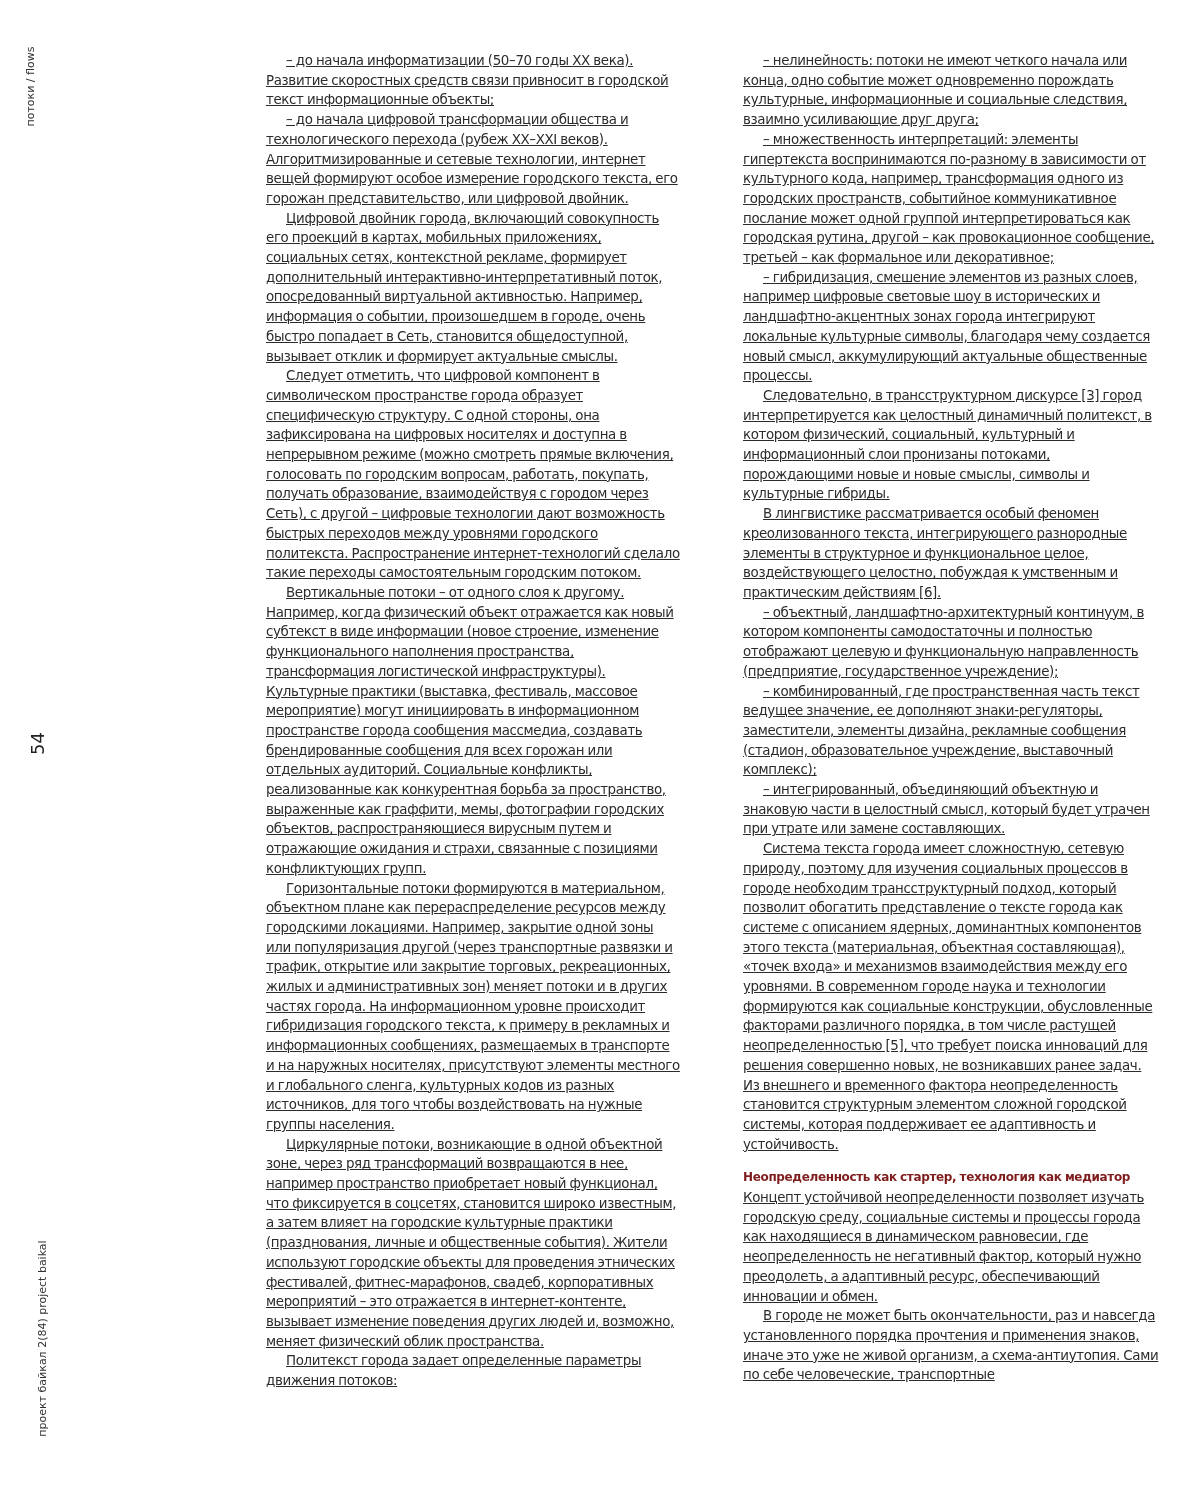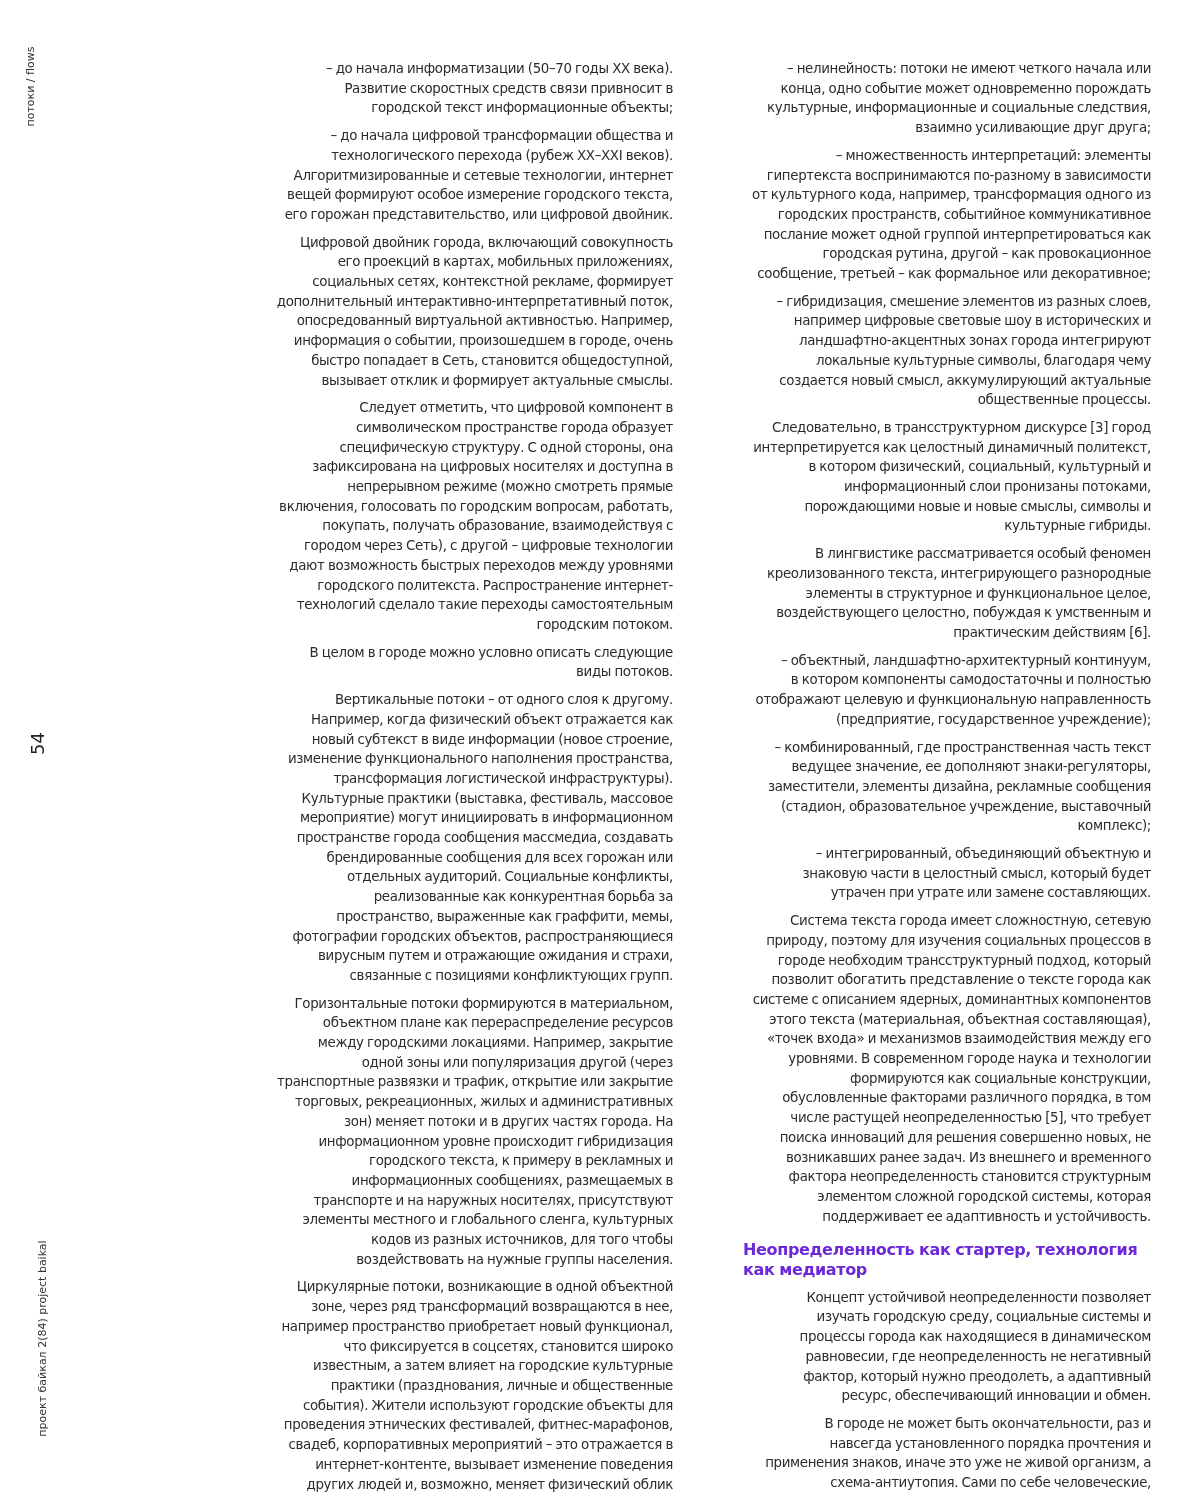--- a/index.html
+++ b/index.html
@@ -8,41 +8,40 @@
   .section-label { left: -9px; top: 80px; font-family: "DejaVu Sans", sans-serif; font-size: 11px; color: #333; }
   .page-num { left: 26px; top: 733px; font-family: "DejaVu Sans", sans-serif; font-size: 18px; color: #222; }
   .journal { left: -56px; top: 1332px; font-family: "DejaVu Sans", sans-serif; font-size: 11px; color: #333; }
   .col {
     position: absolute; top: 51px;
     font-family: "DejaVu Sans", sans-serif; font-size: 13.4px; line-height: 19.7px;
     color: #2b2b2b; letter-spacing: -0.35px; word-spacing: -0.5px;
   }
   .col-left { left: 266px; width: 415px; }
   .col-right { left: 743px; width: 416px; }
-  .col p { margin: 8px; text-indent: 20px; text-align: right; }
+  .col p { margin: 0; text-indent: 20px; text-align: left; text-decoration: underline; }
   .col p.noindent { text-indent: 0; }
   .col h3 {
-    margin: 14px 0 0 0; font-size: 16px; line-height: 19.7px; font-weight: bold; color: #6d28d9;
+    margin: 14px 0 0 0; font-size: 12px; line-height: 19.7px; font-weight: bold; color: #7f1d1d;
   }
 </style>
 </head>
 <body>
 
 <div>
   <div class="rot section-label">потоки / flows</div>
   <div class="rot page-num">54</div>
   <div class="rot journal">проект байкал 2(84) project baikal</div>
 </div>
 
 <div class="col col-left">
   <p>– до начала информатизации (50–70 годы XX века). Развитие скоростных средств связи привносит в городской текст информационные объекты;</p>
   <p>– до начала цифровой трансформации общества и технологического перехода (рубеж XX–XXI веков). Алгоритмизированные и сетевые технологии, интернет вещей формируют особое измерение городского текста, его горожан представительство, или цифровой двойник.</p>
   <p>Цифровой двойник города, включающий совокупность его проекций в картах, мобильных приложениях, социальных сетях, контекстной рекламе, формирует дополнительный интерактивно-интерпретативный поток, опосредованный виртуальной активностью. Например, информация о событии, произошедшем в городе, очень быстро попадает в Сеть, становится общедоступной, вызывает отклик и формирует актуальные смыслы.</p>
   <p>Следует отметить, что цифровой компонент в символическом пространстве города образует специфическую структуру. С одной стороны, она зафиксирована на цифровых носителях и доступна в непрерывном режиме (можно смотреть прямые включения, голосовать по городским вопросам, работать, покупать, получать образование, взаимодействуя с городом через Сеть), с другой – цифровые технологии дают возможность быстрых переходов между уровнями городского политекста. Распространение интернет-технологий сделало такие переходы самостоятельным городским потоком.</p>
-  <p>В целом в городе можно условно описать следующие виды потоков.</p>
   <p>Вертикальные потоки – от одного слоя к другому. Например, когда физический объект отражается как новый субтекст в виде информации (новое строение, изменение функционального наполнения пространства, трансформация логистической инфраструктуры). Культурные практики (выставка, фестиваль, массовое мероприятие) могут инициировать в информационном пространстве города сообщения массмедиа, создавать брендированные сообщения для всех горожан или отдельных аудиторий. Социальные конфликты, реализованные как конкурентная борьба за пространство, выраженные как граффити, мемы, фотографии городских объектов, распространяющиеся вирусным путем и отражающие ожидания и страхи, связанные с позициями конфликтующих групп.</p>
   <p>Горизонтальные потоки формируются в материальном, объектном плане как перераспределение ресурсов между городскими локациями. Например, закрытие одной зоны или популяризация другой (через транспортные развязки и трафик, открытие или закрытие торговых, рекреационных, жилых и административных зон) меняет потоки и в других частях города. На информационном уровне происходит гибридизация городского текста, к примеру в рекламных и информационных сообщениях, размещаемых в транспорте и на наружных носителях, присутствуют элементы местного и глобального сленга, культурных кодов из разных источников, для того чтобы воздействовать на нужные группы населения.</p>
   <p>Циркулярные потоки, возникающие в одной объектной зоне, через ряд трансформаций возвращаются в нее, например пространство приобретает новый функционал, что фиксируется в соцсетях, становится широко известным, а затем влияет на городские культурные практики (празднования, личные и общественные события). Жители используют городские объекты для проведения этнических фестивалей, фитнес-марафонов, свадеб, корпоративных мероприятий – это отражается в интернет-контенте, вызывает изменение поведения других людей и, возможно, меняет физический облик пространства.</p>
   <p>Политекст города задает определенные параметры движения потоков:</p>
 </div>
 
 <div class="col col-right">
   <p>– нелинейность: потоки не имеют четкого начала или конца, одно событие может одновременно порождать культурные, информационные и социальные следствия, взаимно усиливающие друг друга;</p>
   <p>– множественность интерпретаций: элементы гипертекста воспринимаются по-разному в зависимости от культурного кода, например, трансформация одного из городских пространств, событийное коммуникативное послание может одной группой интерпретироваться как городская рутина, другой – как провокационное сообщение, третьей – как формальное или декоративное;</p>
   <p>– гибридизация, смешение элементов из разных слоев, например цифровые световые шоу в исторических и ландшафтно-акцентных зонах города интегрируют локальные культурные символы, благодаря чему создается новый смысл, аккумулирующий актуальные общественные процессы.</p>

